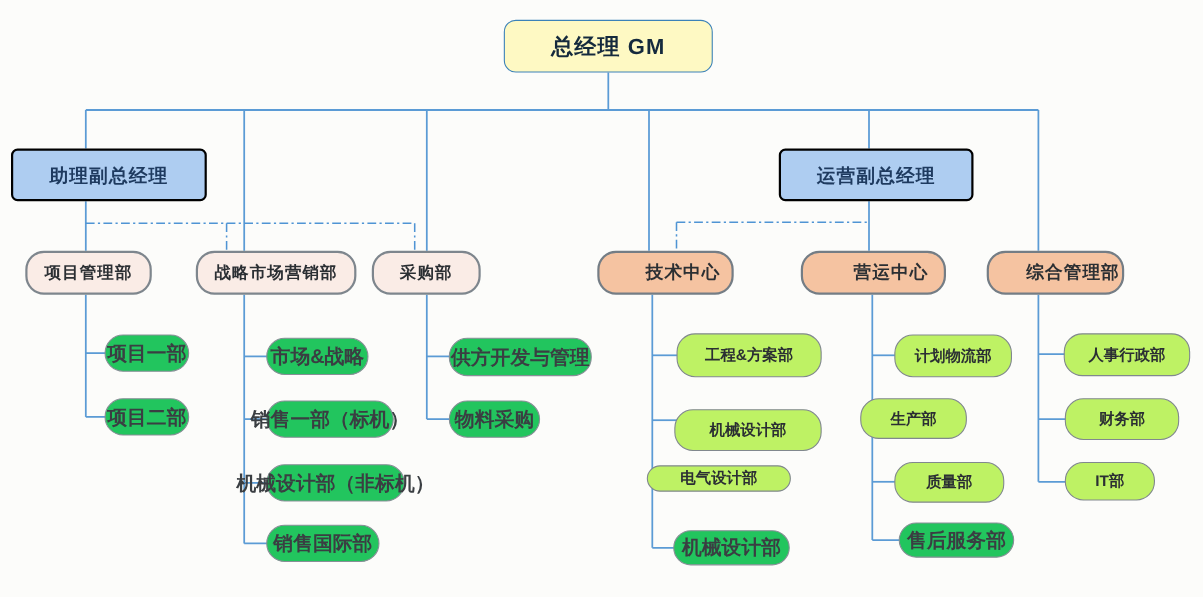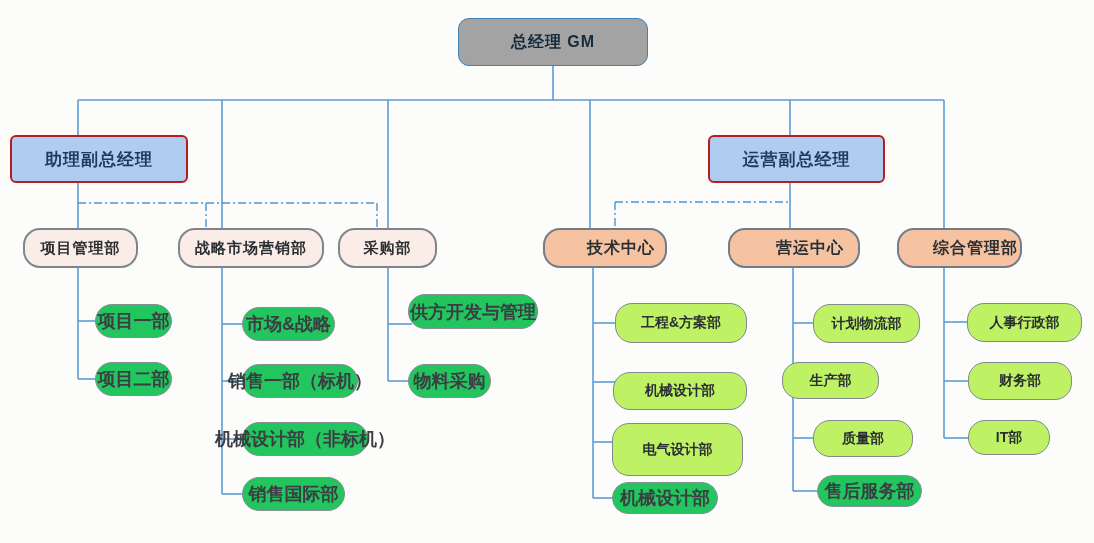--- a/index.html
+++ b/index.html
@@ -13,28 +13,28 @@
   #connectors{position:absolute;left:0;top:0;width:1094px;height:543px;}
   .node{
     position:absolute;
     display:flex;align-items:center;justify-content:center;
     white-space:nowrap;
     border-radius:17px;
     box-sizing:border-box;
     color:#2b2f33;
   }
   .node.root{
-    background:#a3a3a3;
+    background:#fef9c3;
     border:1px solid #3c82b8;
     border-radius:11px;
-    font-size:16px;font-weight:bold;color:#152a3d;letter-spacing:1px;
+    font-size:20px;font-weight:bold;color:#152a3d;letter-spacing:1px;
   }
   .node.blue-light{
     background:#aecdf1;
-    border:2px solid #b91c1c;
+    border:2px solid #000000;
     border-radius:6px;
     font-size:17px;font-weight:bold;color:#1e3a5f;letter-spacing:1px;
   }
   .node.cream{
     background:#faece6;
     border:2px solid #7e868d;
     font-size:15px;font-weight:bold;letter-spacing:1px;
   }
   .node.salmon{
     background:#f5c3a1;
@@ -128,26 +128,26 @@
   <div class="node salmon" style="left:897px;top:228px;width:125px;height:40px">综合管理部</div>
 
   <div class="node white-child" style="left:95px;top:304px;width:77px;height:34px">项目一部</div>
   <div class="node white-child" style="left:95px;top:362px;width:77px;height:34px">项目二部</div>
 
   <div class="node white-child" style="left:242px;top:307px;width:93px;height:34px">市场&amp;战略</div>
   <div class="node white-child" style="left:242px;top:364px;width:116px;height:34px">销售一部（标机）</div>
   <div class="node white-child" style="left:242px;top:422px;width:126px;height:34px">机械设计部（非标机）</div>
   <div class="node white-child" style="left:242px;top:477px;width:103px;height:34px">销售国际部</div>
 
-  <div class="node white-child" style="left:408px;top:294px;width:130px;height:35px">供方开发与管理</div>
+  <div class="node white-child" style="left:408px;top:307px;width:130px;height:35px">供方开发与管理</div>
   <div class="node white-child" style="left:408px;top:364px;width:83px;height:34px">物料采购</div>
 
   <div class="node pink-child" style="left:615px;top:303px;width:132px;height:40px">工程&amp;方案部</div>
   <div class="node pink-child" style="left:613px;top:372px;width:134px;height:38px">机械设计部</div>
-  <div class="node pink-child" style="left:612px;top:423px;width:131px;height:53px">电气设计部</div>
+  <div class="node pink-child" style="left:588px;top:423px;width:131px;height:24px">电气设计部</div>
   <div class="node white-child" style="left:612px;top:482px;width:106px;height:32px">机械设计部</div>
 
   <div class="node pink-child" style="left:813px;top:304px;width:107px;height:39px">计划物流部</div>
   <div class="node pink-child" style="left:782px;top:362px;width:97px;height:37px">生产部</div>
   <div class="node pink-child" style="left:813px;top:420px;width:100px;height:37px">质量部</div>
   <div class="node white-child" style="left:817px;top:475px;width:105px;height:32px">售后服务部</div>
 
   <div class="node pink-child" style="left:967px;top:303px;width:115px;height:39px">人事行政部</div>
   <div class="node pink-child" style="left:968px;top:362px;width:104px;height:38px">财务部</div>
   <div class="node pink-child" style="left:968px;top:420px;width:82px;height:35px">IT部</div>

